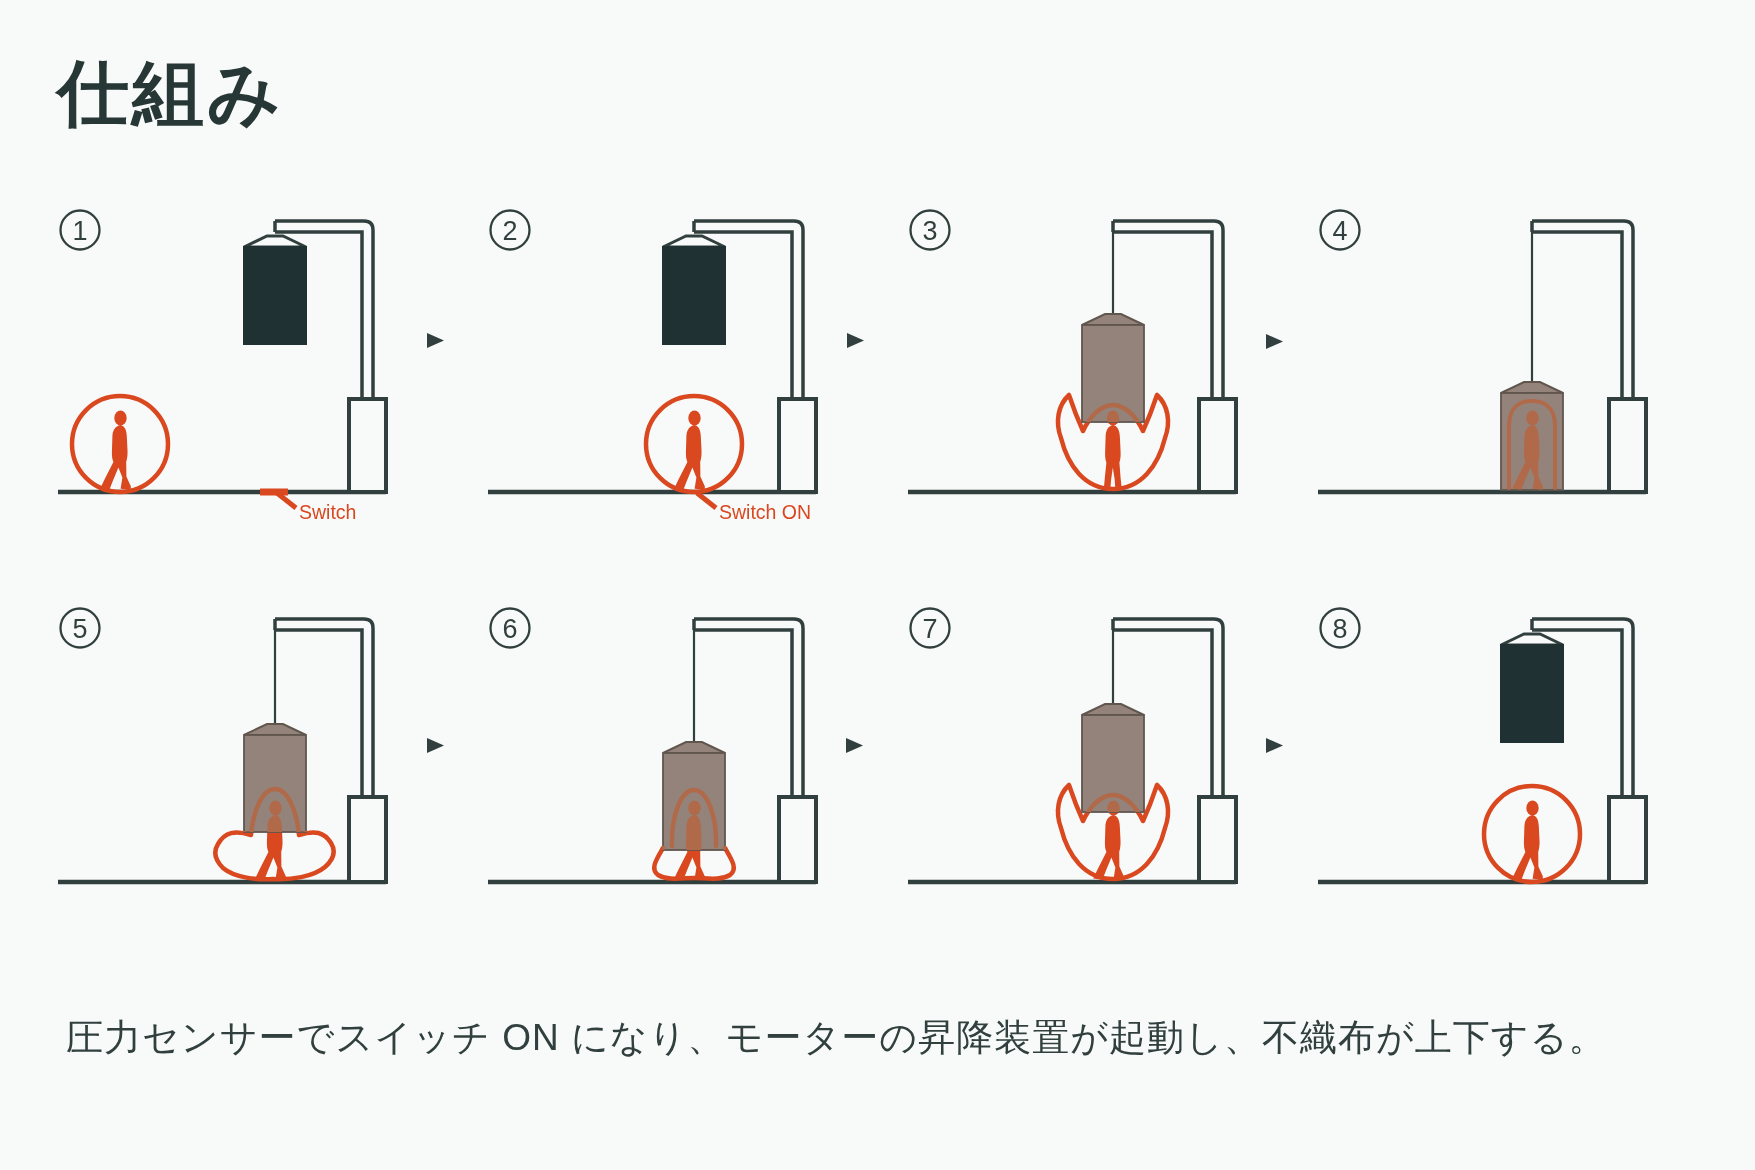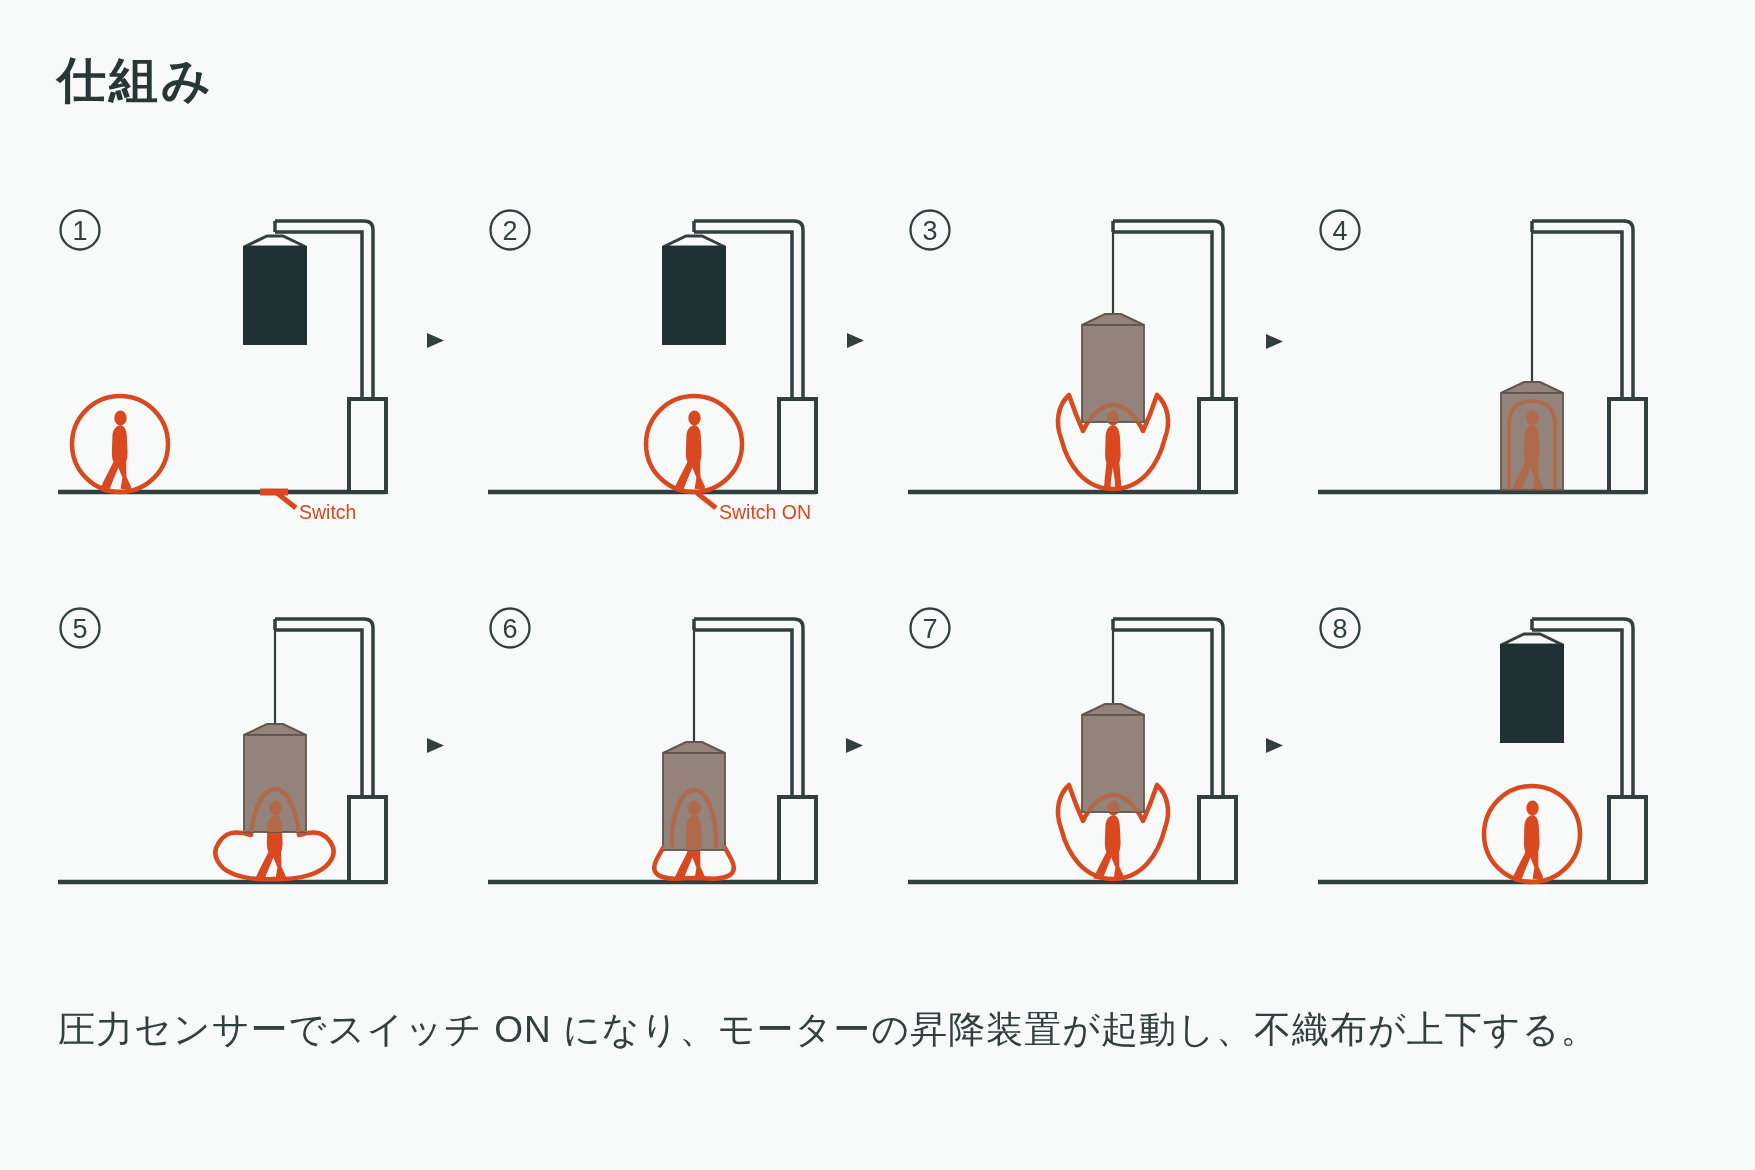--- a/index.html
+++ b/index.html
@@ -5,24 +5,24 @@
   html,body{margin:0;padding:0;}
   body{
     width:1755px;height:1170px;position:relative;
     background:#f8faf9;
     font-family:"Liberation Sans","DejaVu Sans",sans-serif;
     overflow:hidden;
   }
   .stage{position:absolute;left:0;top:0;width:1755px;height:1170px;}
   .title{
     position:absolute;left:57px;top:54px;margin:0;
-    font-size:49px;font-weight:bold;color:#263735;letter-spacing:3px;line-height:1.1;
+    font-size:72px;font-weight:bold;color:#263735;letter-spacing:3px;line-height:1.1;
   }
   .caption{
-    position:absolute;left:58px;top:1006px;margin:0;
+    position:absolute;left:58px;top:1006px;margin:8px;
     font-size:37px;color:#2c3b39;letter-spacing:1px;white-space:nowrap;line-height:1.3;
   }
   .panel{position:absolute;width:420px;height:345px;}
   .panel svg{display:block;width:420px;height:345px;}
   .arrow{position:absolute;width:18px;height:16px;}
   .arrow svg{display:block;}
 </style>
 </head>
 <body style="background: rgb(248, 250, 249);">
 

